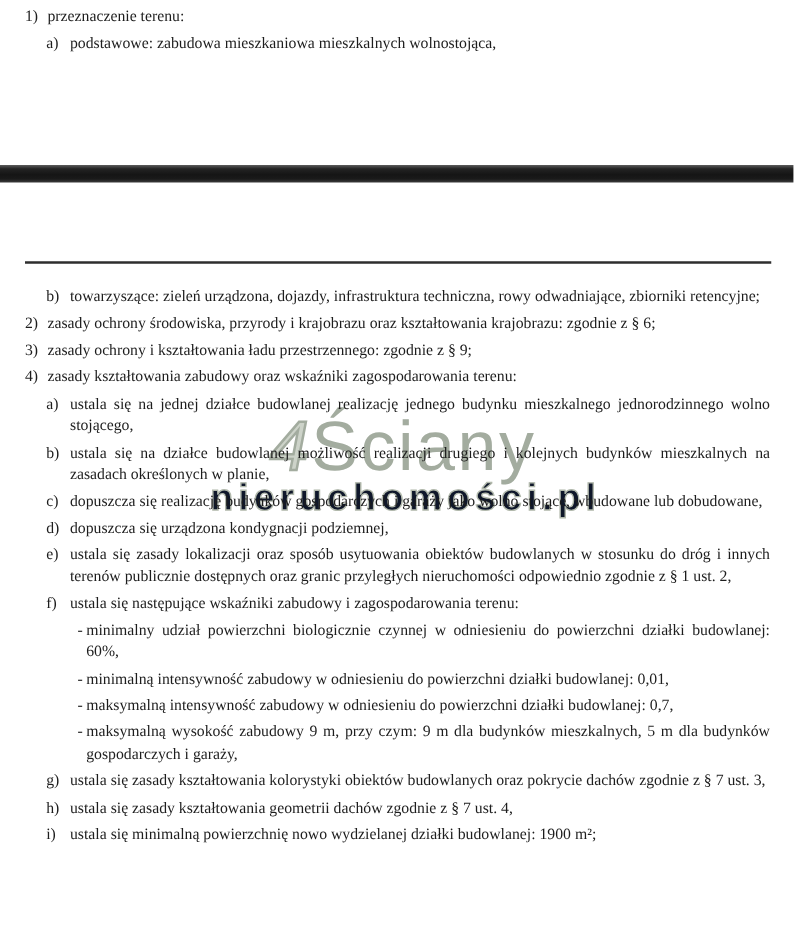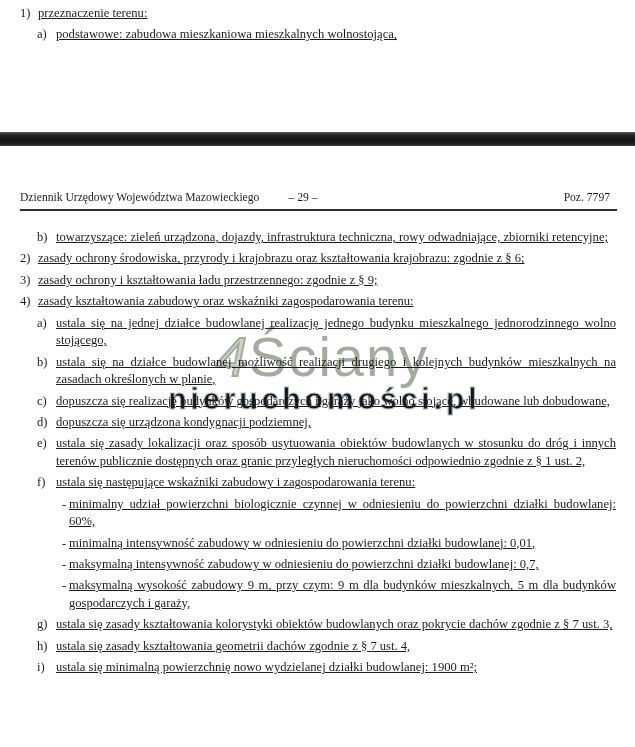--- a/index.html
+++ b/index.html
@@ -57,21 +57,21 @@
     color:#0f172a;
     -webkit-text-stroke:1.1px #b2b9ac;
   }
   
   .body-text{
     position:absolute;top:229px;left:20px;right:19px;z-index:1;
     font-size:12.6px;line-height:17.3px;
   }
   .doc-item{display:flex;margin-bottom:4.2px;}
   .doc-item .lbl{flex:0 0 18px;white-space:nowrap;}
-  .doc-item .txt{flex:1 1 auto;text-align:justify;text-decoration:underline;}
+  .doc-item .txt{flex:1 1 auto;text-align:justify;}
   .doc-item.l1{margin-left:0;}
   .doc-item.l1 .lbl{flex-basis:18px;}
   .doc-item.l2{margin-left:17px;}
   .doc-item.l2 .lbl{flex-basis:19px;}
   .doc-item.l3{margin-left:42px;}
   .doc-item.l3 .lbl{flex-basis:7px;}
 </style>
 </head>
 <body>
 
@@ -85,25 +85,20 @@
       </div>
 
       <div class="doc-item l2">
         <span class="lbl">a)</span>
         <span class="txt">podstawowe: zabudowa mieszkaniowa mieszkalnych wolnostojąca,</span>
       </div>
     </div>
 
   <div class="separator-bar"></div>
 
-  <div class="page-header">
-    <span class="journal">Dziennik Urzędowy Województwa Mazowieckiego</span>
-    <span class="pageno">– 29 –</span>
-    <span class="poz">Poz. 7797</span>
-  </div>
   <div class="header-rule"></div>
 
   <div class="watermark">
     <span class="wm-brand"><span class="wm-mark">4</span><span>Ściany</span></span>
     <span class="wm-tagline">nieruchomości.pl</span>
   </div>
 
   <div class="body-text">
 
       <div class="doc-item l2">

